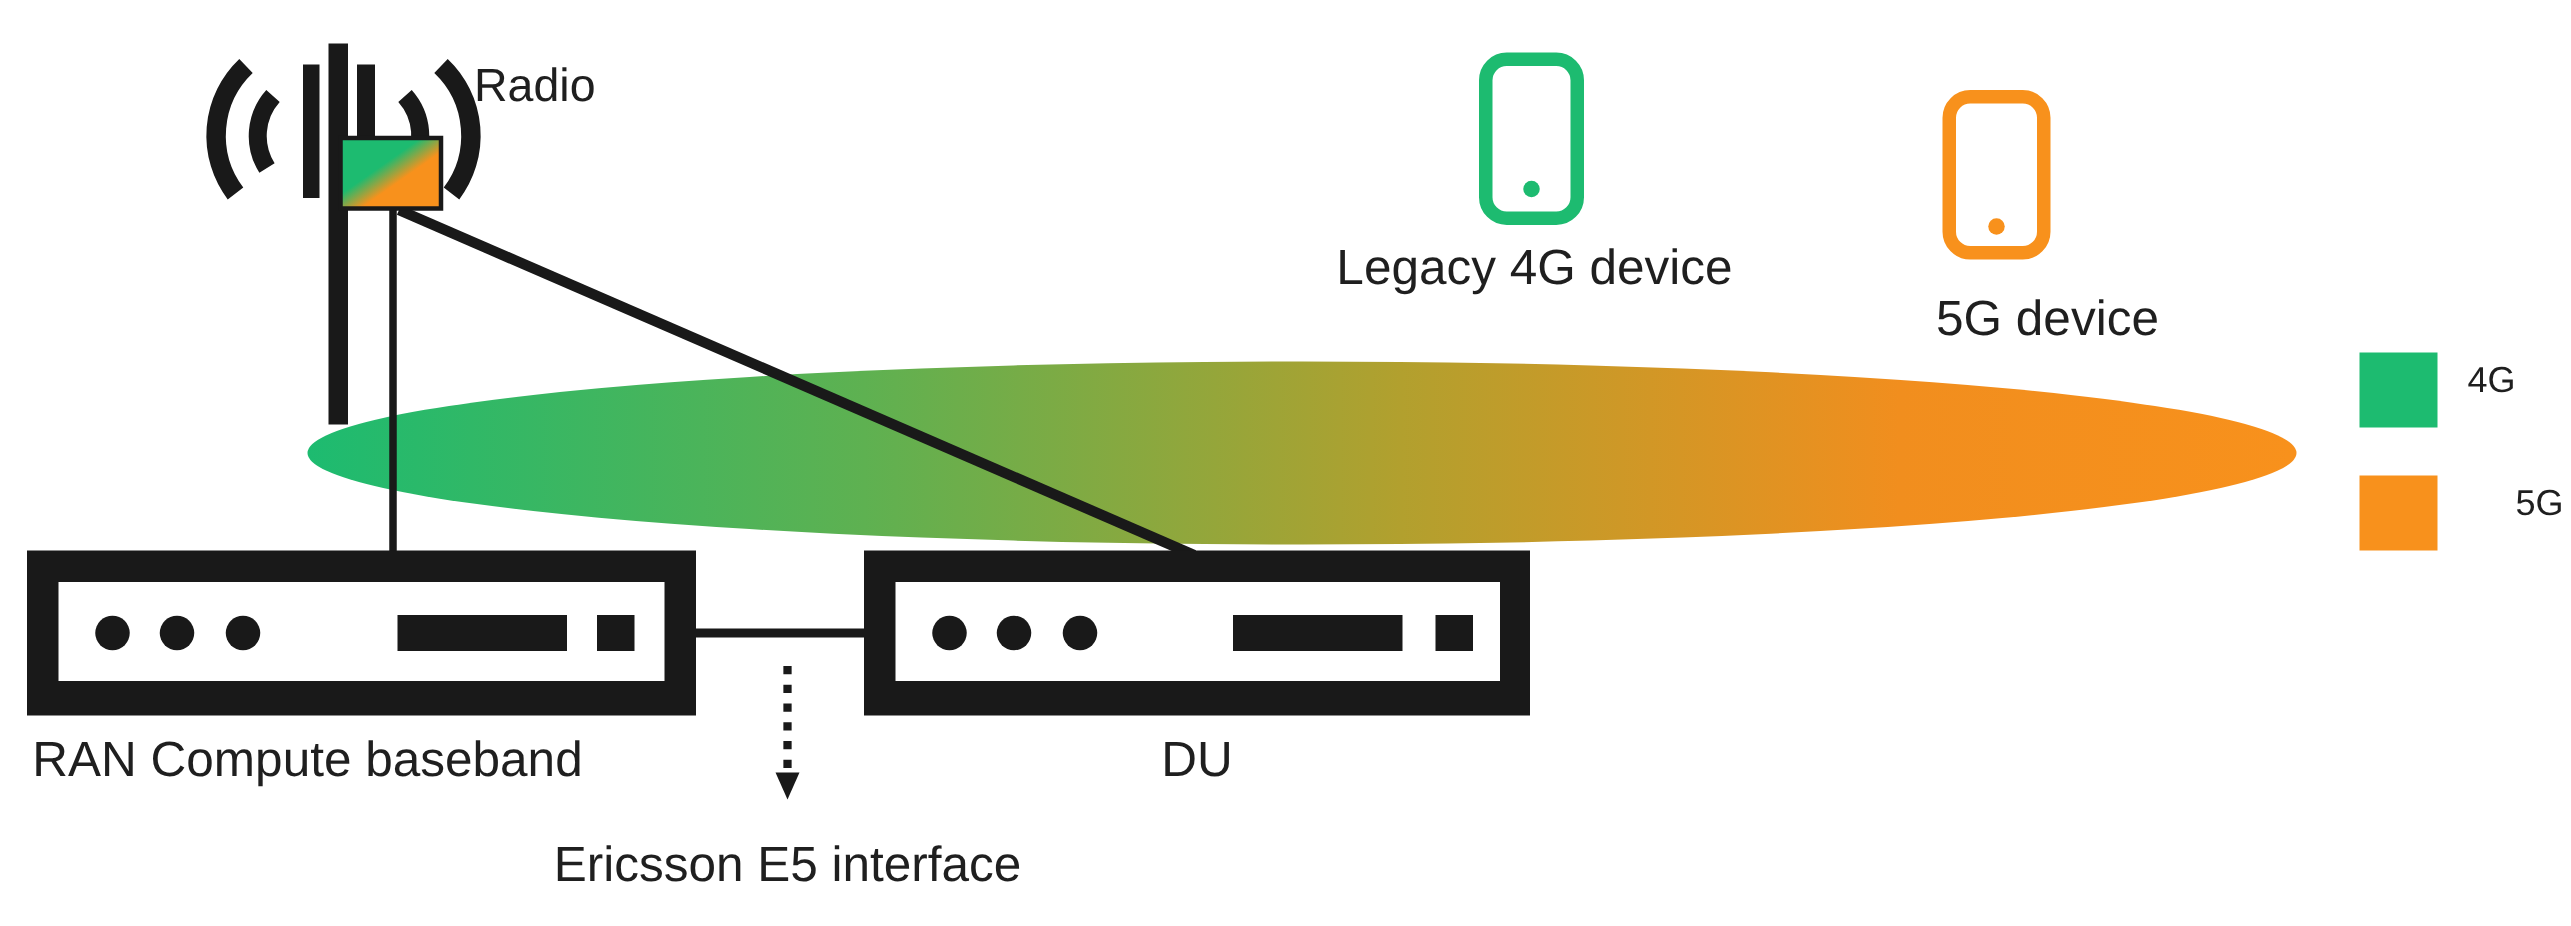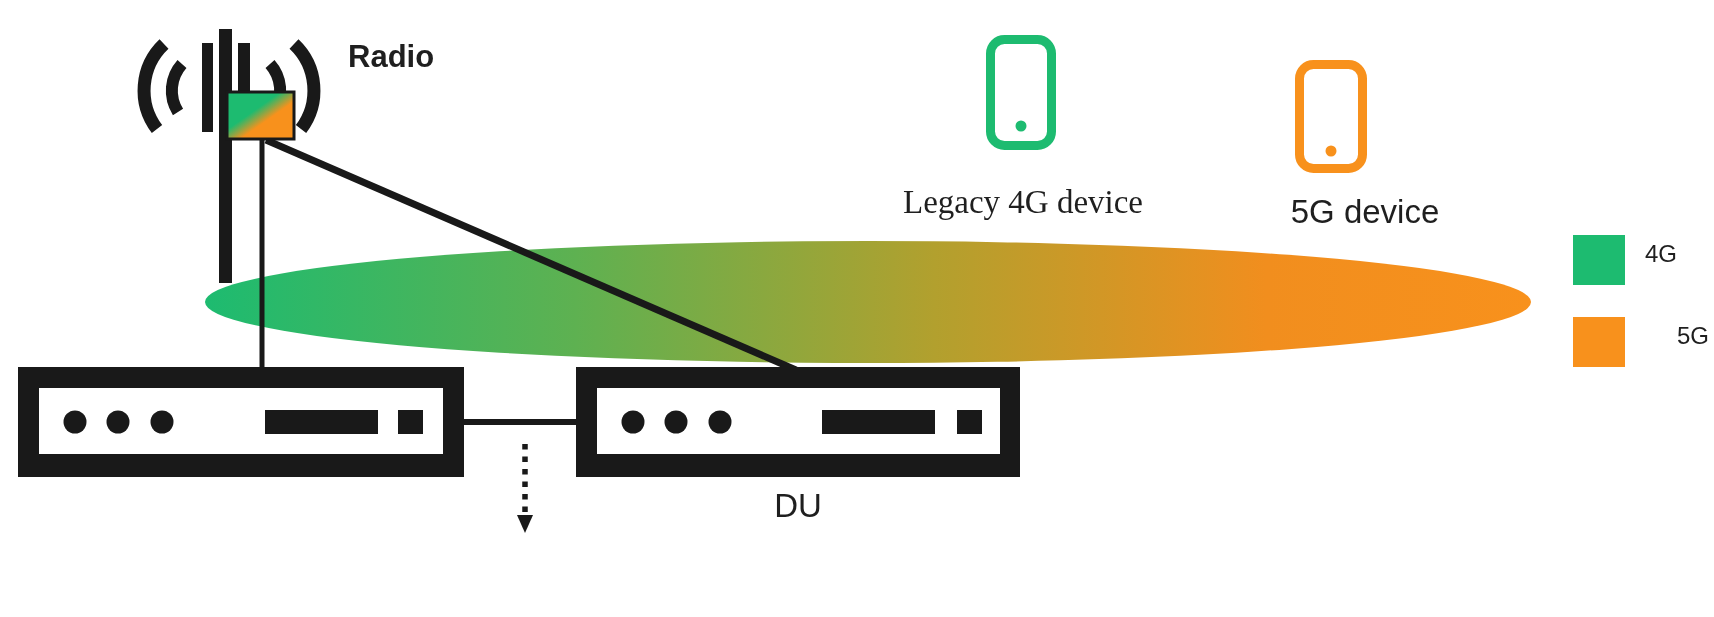--- a/index.html
+++ b/index.html
@@ -109,27 +109,29 @@
 
     <g>
       <rect x="1299.5" y="64.5" width="63" height="104" rx="14" class="stroke-orange" stroke-width="9"></rect>
       <circle cx="1331" cy="151" r="5.5" class="fill-orange"></circle>
     </g>
 
     <rect x="1573" y="235" width="52" height="50" class="fill-green"></rect>
     <rect x="1573" y="317" width="52" height="50" class="fill-orange"></rect>
   </svg>
 
-  <div class="lbl radio-lbl" style="left:348px;top:40px;font-weight:bold;">Radio</div>
+  <div class="lbl radio-lbl" style="left:316px;top:40px;">Radio</div>
 
+  <div class="lbl ctr" style="left:205px;top:488px;">RAN Compute baseband</div>
 
   <div class="lbl ctr" style="left:798px;top:488px;">DU</div>
 
+  <div class="lbl ctr" style="left:525px;top:558px;">Ericsson E5 interface</div>
 
-  <div class="lbl ctr" style="left:1023px;top:184px;font-family:Liberation Serif, serif;">Legacy 4G device</div>
+  <div class="lbl ctr" style="left:1023px;top:160px;">Legacy 4G device</div>
 
   <div class="lbl ctr" style="left:1330px;top:194px;margin-left:35px;">5G device</div>
 
   <div class="lbl legend-lbl" style="left:1645px;top:241px;">4G</div>
 
   <div class="lbl legend-lbl" style="left:1645px;top:323px;margin-left:32px;">5G</div>
 
 </div>
 
 </body></html>

